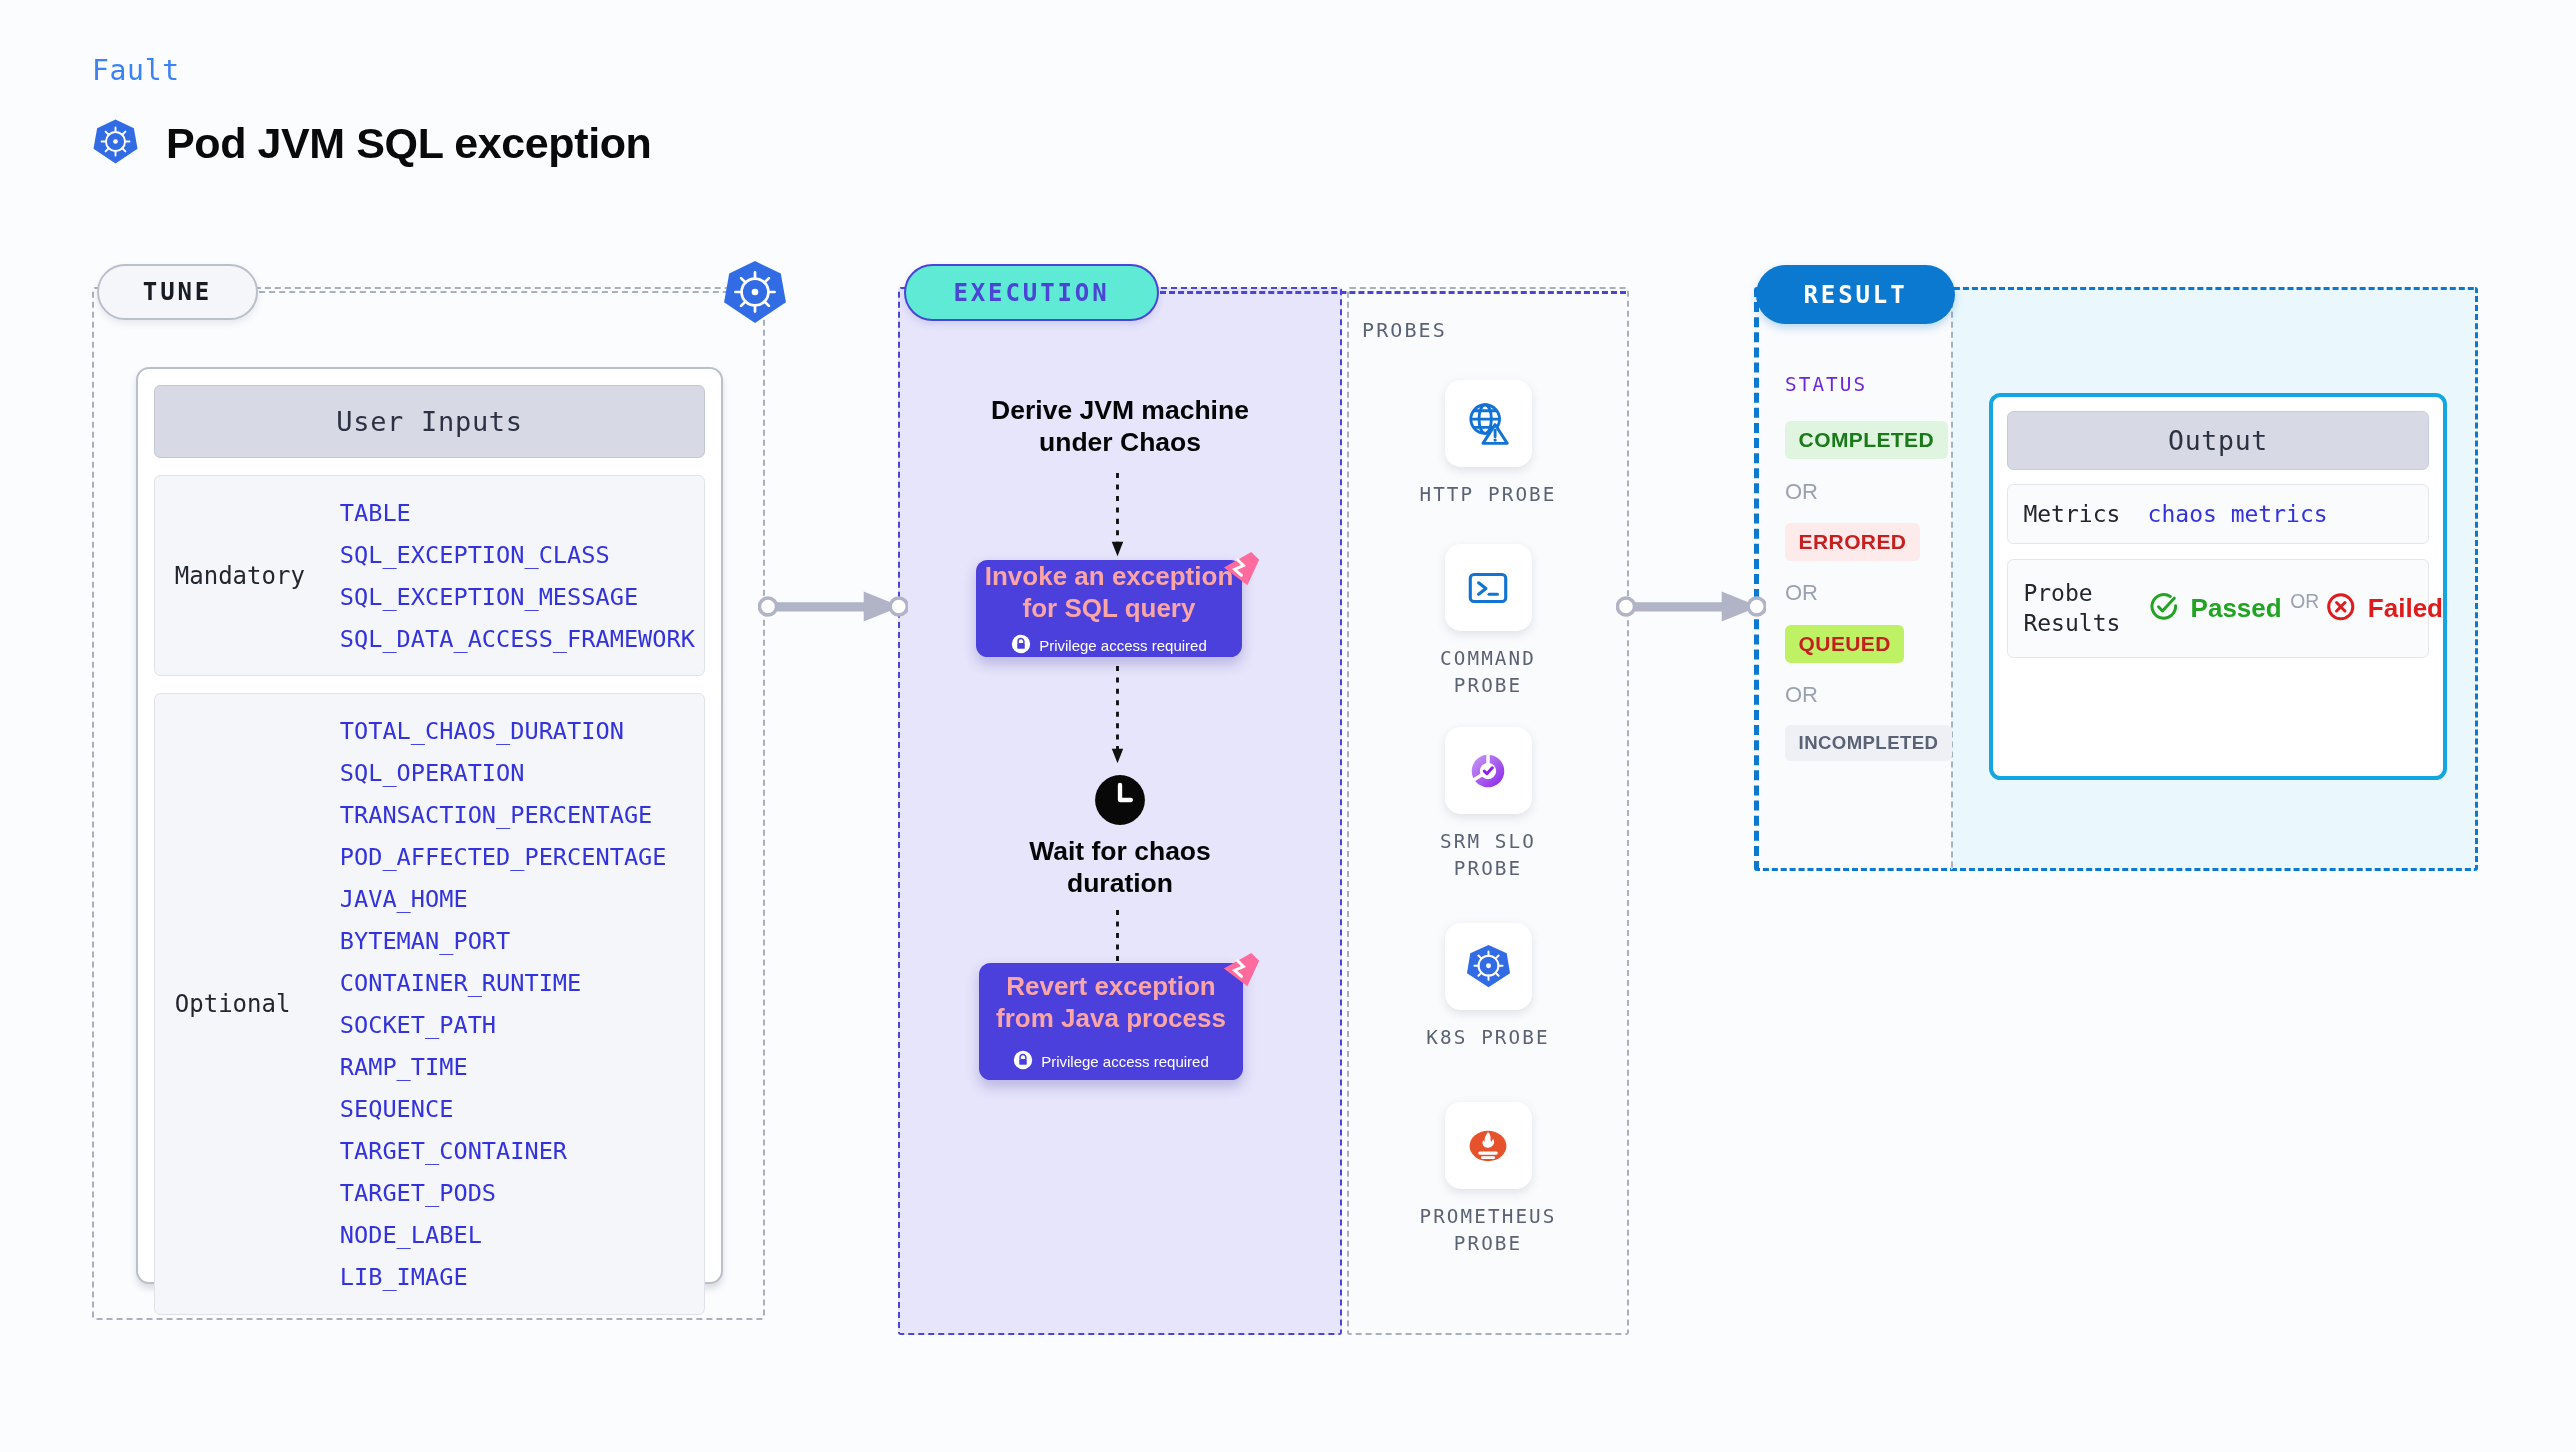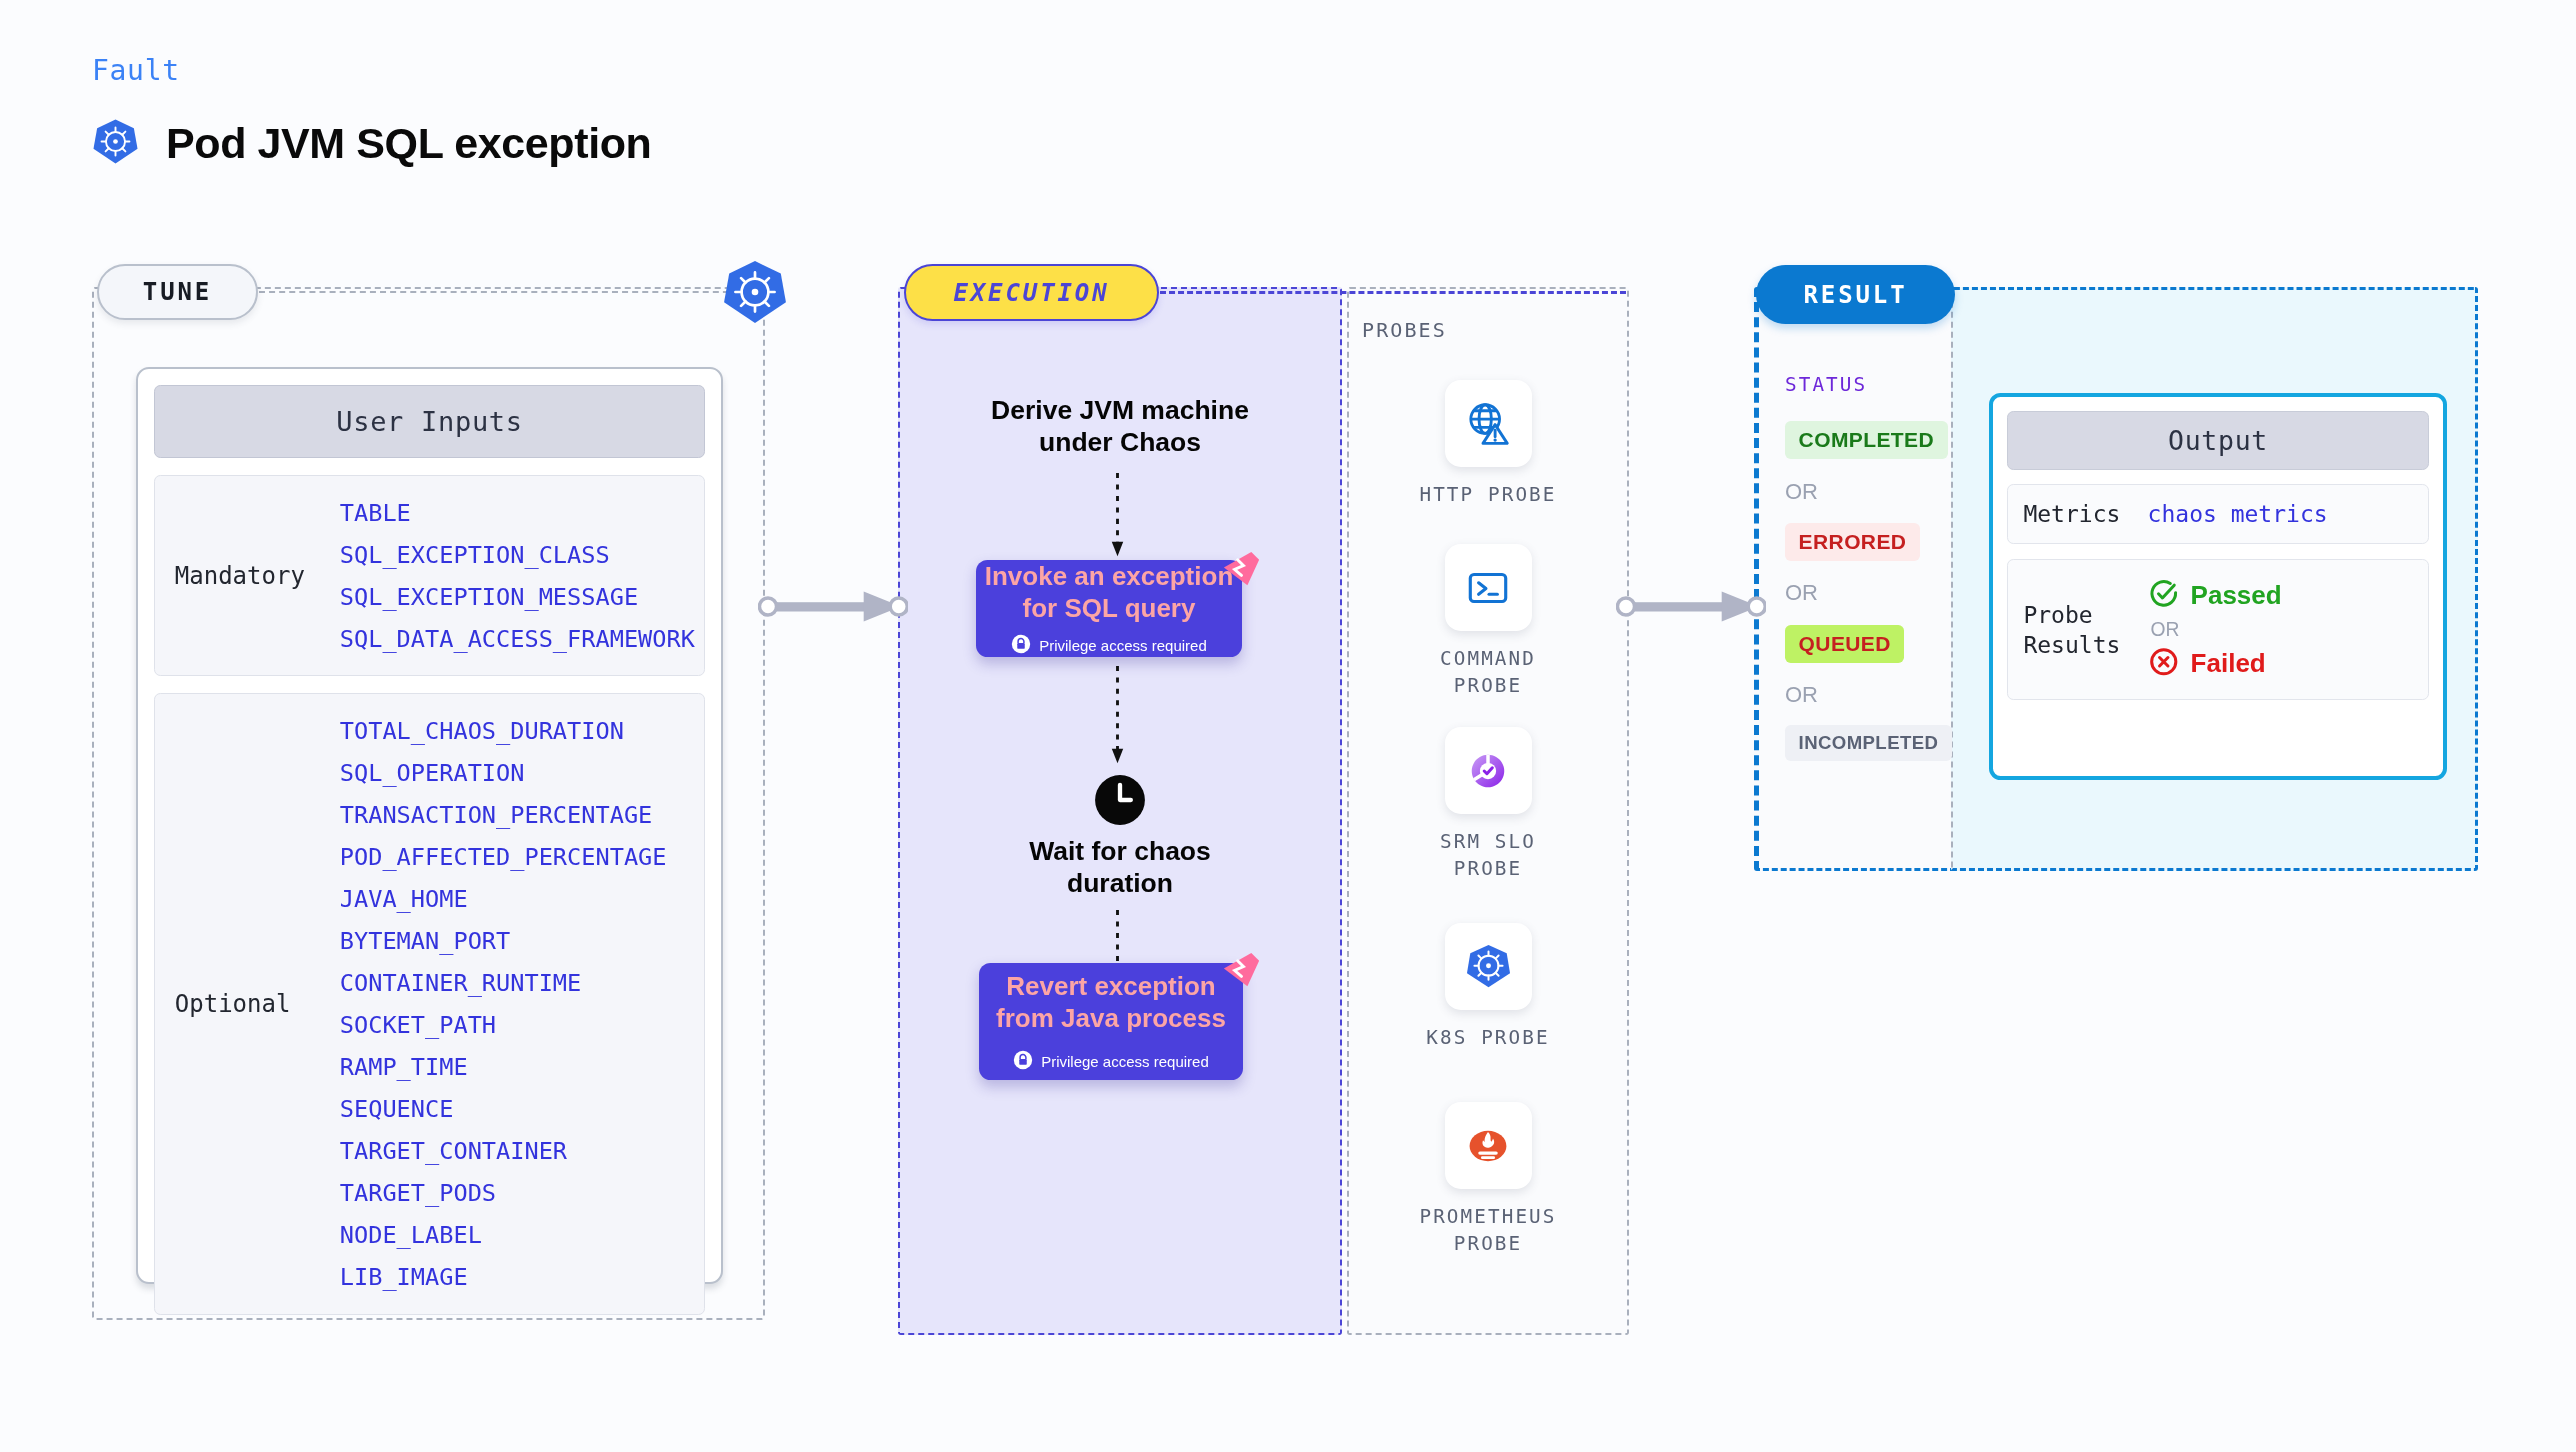--- a/index.html
+++ b/index.html
@@ -104,25 +104,24 @@
   
   #execution-region {
     position: absolute; left: 898px; top: 287px;
     width: 444px; height: 1048px;
     background: #e6e5fb;
     border: 2.9px dashed #4b45d6;
     border-radius: 2.9px;
   }
   #execution-pill {
     left: 904px; top: 264px; width: 255px; height: 57px;
-    background: #fde047; color: #4b45d6;
+    background: #5eead4; color: #4b45d6;
     border: 2.9px solid #4b45d6;
     font-size: 24px;
     box-shadow: 0 3.6px 7.2px rgba(75,69,214,0.15);
-    font-style: italic;
   }
   #execution-dash-line {
     position: absolute; left: 1160px; top: 291px;
     width: 466px; height: 0;
     border-top: 3.6px dashed #4b45d6;
     z-index: 5;
   }
   .exec-step-text {
     position: absolute;
     font-family: "Liberation Sans", sans-serif;
@@ -247,21 +246,21 @@
   }
   .output-row .row-label {
     width: 140px; flex: none; padding-left: 15.8px;
     font-family: "DejaVu Sans Mono", monospace;
     font-size: 23px; color: #22262f; line-height: 30px;
   }
   .metrics-value {
     font-family: "DejaVu Sans Mono", monospace;
     font-size: 23px; color: #3333dd;
   }
-  .probe-results-col { display: flex; flex-direction: column; gap: 5.7px; }
+  .probe-results-col { display: flex; flex-direction: row; gap: 5.7px; }
   .pr-line { display: flex; align-items: center; gap: 11.5px; }
   .pr-text {
     font-family: "Liberation Sans", sans-serif;
     font-weight: bold; font-size: 26px;
   }
   .pr-or {
     font-family: "Liberation Sans", sans-serif;
     font-size: 19.3px; color: #9aa1b1; padding-left: 2.9px;
   }
 </style>

